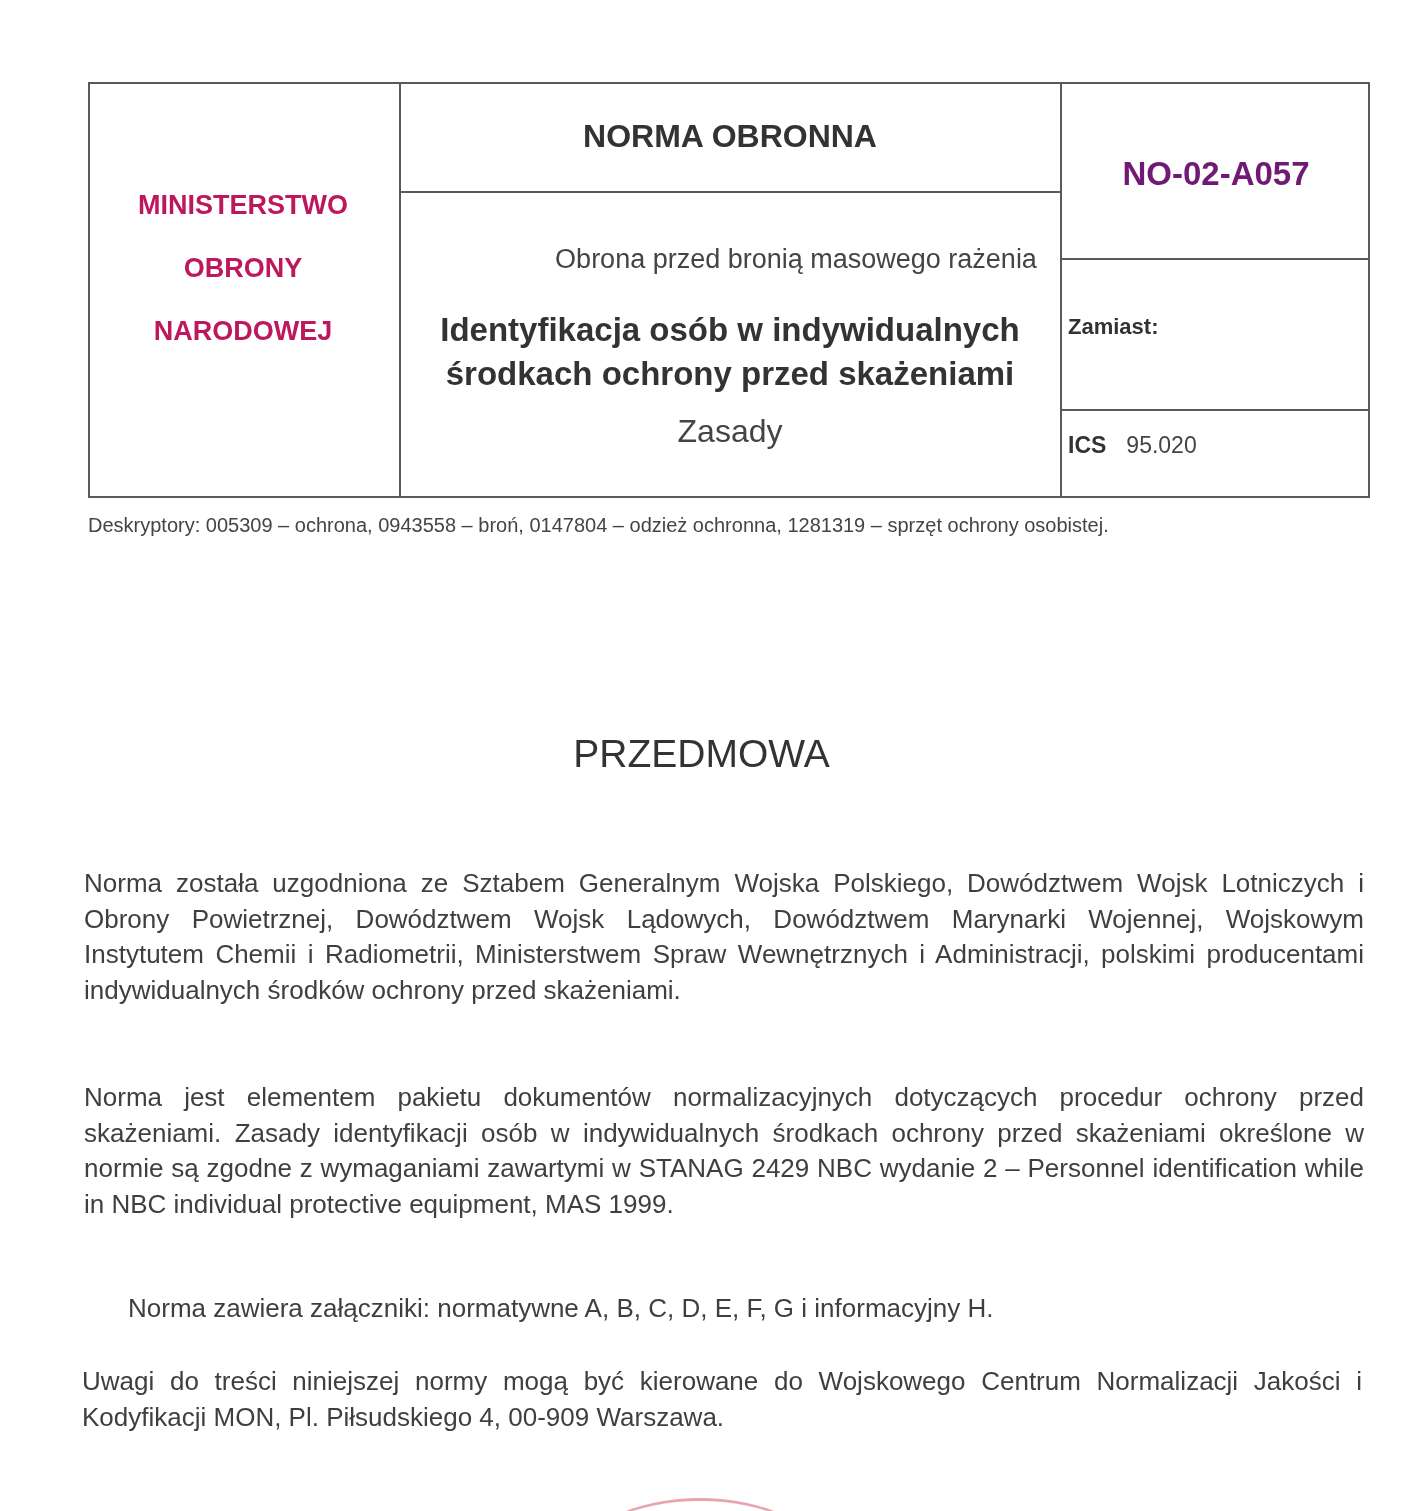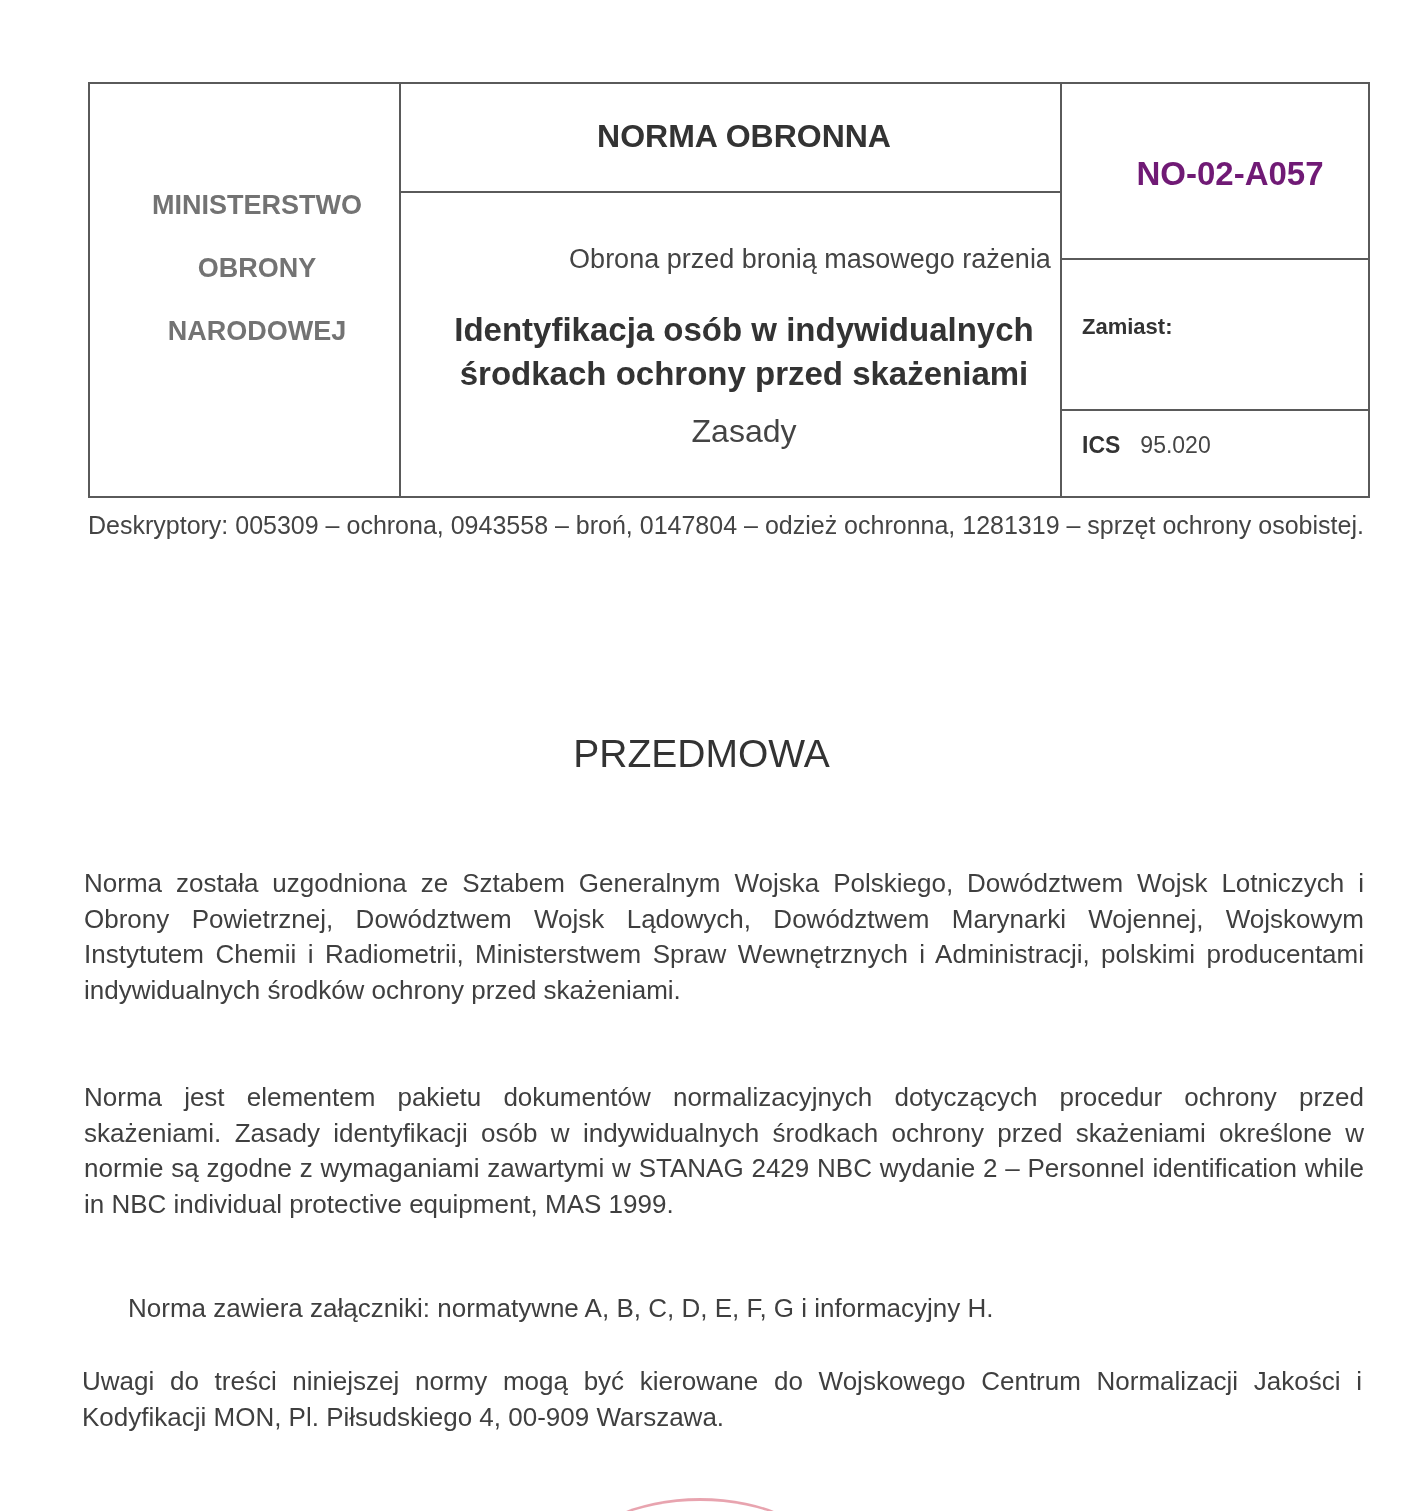--- a/index.html
+++ b/index.html
@@ -2,32 +2,32 @@
 <html><head>
   <meta charset="utf-8">
   <style>
     html, body { margin: 0; padding: 0; }
     body {
       width: 1403px; height: 1511px; background: #ffffff; position: relative; overflow: hidden;
       font-family: "Liberation Sans", sans-serif; color: #3a3a3a;
     }
     .hdr-table { position: absolute; left: 88px; top: 82px; width: 1282px; height: 416px; }
     .hdr-table .line { position: absolute; background: #5a5a5a; }
-    .cell-text { position: absolute; text-align: center; padding-left: 14px; }
-    .ministry { left: 0; width: 310px; font-weight: bold; font-size: 27px; color: #737373; line-height: 63px; top: 92px; }
+    .cell-text { position: absolute; text-align: center; }
+    .ministry { left: 0; width: 310px; font-weight: bold; font-size: 27px; color: #be185d; line-height: 63px; top: 92px; }
     .norma { left: 312px; width: 660px; top: 36px; font-size: 32px; font-weight: bold; color: #333; }
     .subject { left: 312px; width: 792px; top: 162px; font-size: 27px; color: #444; }
     .title { left: 312px; width: 660px; top: 226px; font-size: 33px; font-weight: bold; color: #333; line-height: 44px; }
     .zasady { left: 312px; width: 660px; top: 331px; font-size: 32px; color: #444; }
     .docnum { left: 974px; width: 308px; top: 73px; font-size: 33px; font-weight: bold; color: #701a75; }
     .zamiast { left: 980px; top: 232px; font-size: 22px; font-weight: bold; color: #333; text-align: left; }
     .ics { left: 980px; top: 350px; font-size: 23px; color: #444; text-align: left; }
     .ics b { color: #333; margin-right: 20px; }
     .descriptors {
-      position: absolute; left: 88px; top: 511px; width: 1282px; font-size: 25px; line-height: 28px; color: #444;
+      position: absolute; left: 88px; top: 511px; width: 1282px; font-size: 20px; line-height: 28px; color: #444;
       text-align: justify;
     }
     .przedmowa { position: absolute; left: 0; width: 1403px; text-align: center; top: 697px; font-size: 39px; font-weight: normal; color: #333; margin-top: 35px; }
     .para { position: absolute; left: 84px; width: 1280px; font-size: 26px; line-height: 35.5px; color: #3f3f3f; text-align: justify; }
     .p1 { top: 866px; }
     .p2 { top: 1080px; }
     .p3 { top: 1291px; left: 82px; margin-left: 46px; }
     .p4 { top: 1364px; left: 82px; }
     .stamp {
       position: absolute; left: 580px; top: 1498px; width: 240px; height: 120px; border-radius: 50%;

